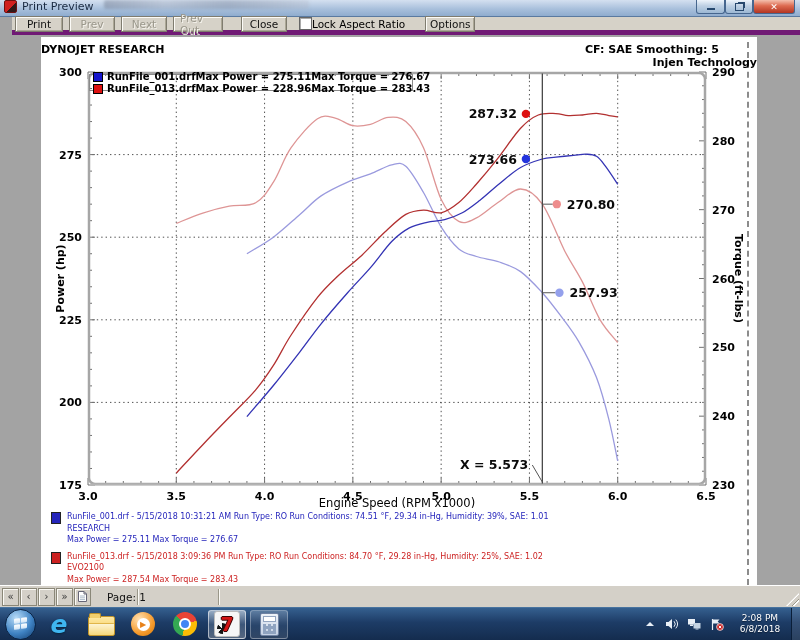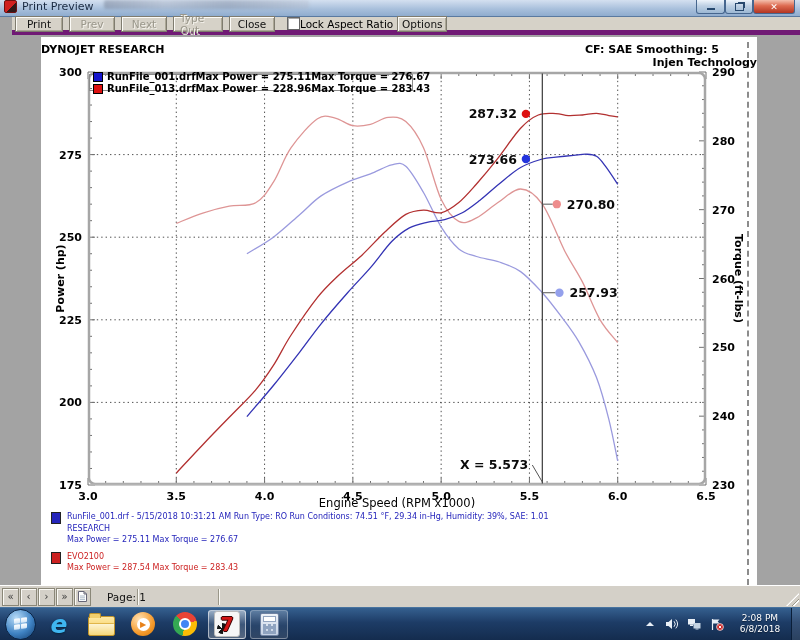--- a/index.html
+++ b/index.html
@@ -124,25 +124,25 @@
     <div class="wbtn close">
         <span>✕</span>
       </div>
   </div>
 </div>
 
 <div class="toolbar">
   <div class="tbtn" style="margin-left:3px;width:48px">Print</div>
   <div class="tbtn dis" style="margin-left:6px;width:46px">Prev</div>
   <div class="tbtn dis" style="margin-left:6px;width:46px">Next</div>
-  <div class="tbtn dis" style="margin-left:6px;width:50px">Type Out</div>
-  <div class="tbtn" style="margin-left:6px;width:46px">Close</div>
+  <div class="tbtn dis" style="margin-left:6px;width:50px">Prev Out</div>
+  <div class="tbtn" style="margin-left:18px;width:46px">Close</div>
   <span class="chk" style="margin-left:12px"></span>
   <span class="chklabel">Lock Aspect Ratio</span>
-  <div class="tbtn" style="margin-left:4px;width:50px">Options</div>
+  <div class="tbtn" style="margin-left:20px;width:50px">Options</div>
 </div>
 
 <div class="preview">
   <div class="page">
     <div class="margin-line"></div>
     <div class="hdr">DYNOJET RESEARCH</div>
     <div class="hdr2">Injen Technology</div>
     <div class="hdr-cf">CF: SAE  Smoothing: 5</div>
 
     <svg id="plot" width="618" height="413">
@@ -351,20 +351,21 @@
         <span class="run-sq" style="background: rgb(37, 37, 187);"></span>
         <div class="run-lines">
           <div>RunFile_001.drf - 5/15/2018 10:31:21 AM  Run Type: RO  Run Conditions: 74.51 °F, 29.34 in-Hg,  Humidity:  39%, SAE: 1.01</div>
           <div>RESEARCH</div>
           <div>Max Power = 275.11  Max Torque = 276.67</div>
         </div>
       </div>
       <div class="run-entry" style="color: rgb(204, 34, 34);">
         <span class="run-sq" style="background: rgb(204, 34, 34);"></span>
         <div class="run-lines">
+          <div>RunFile_013.drf - 5/15/2018 3:09:36 PM  Run Type: RO  Run Conditions: 84.70 °F, 29.28 in-Hg,  Humidity:  25%, SAE: 1.02</div>
           <div>EVO2100</div>
           <div>Max Power = 287.54  Max Torque = 283.43</div>
         </div>
       </div>
     </div>
   </div>
 </div>
 
 <div class="statusbar">
   <div class="nav-btn" style="margin-left:2px">«</div>

